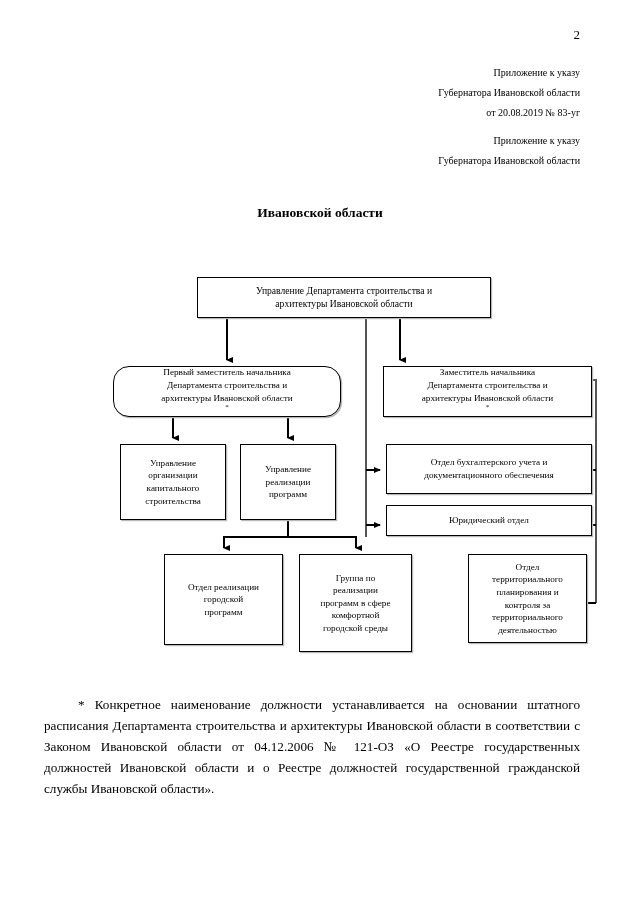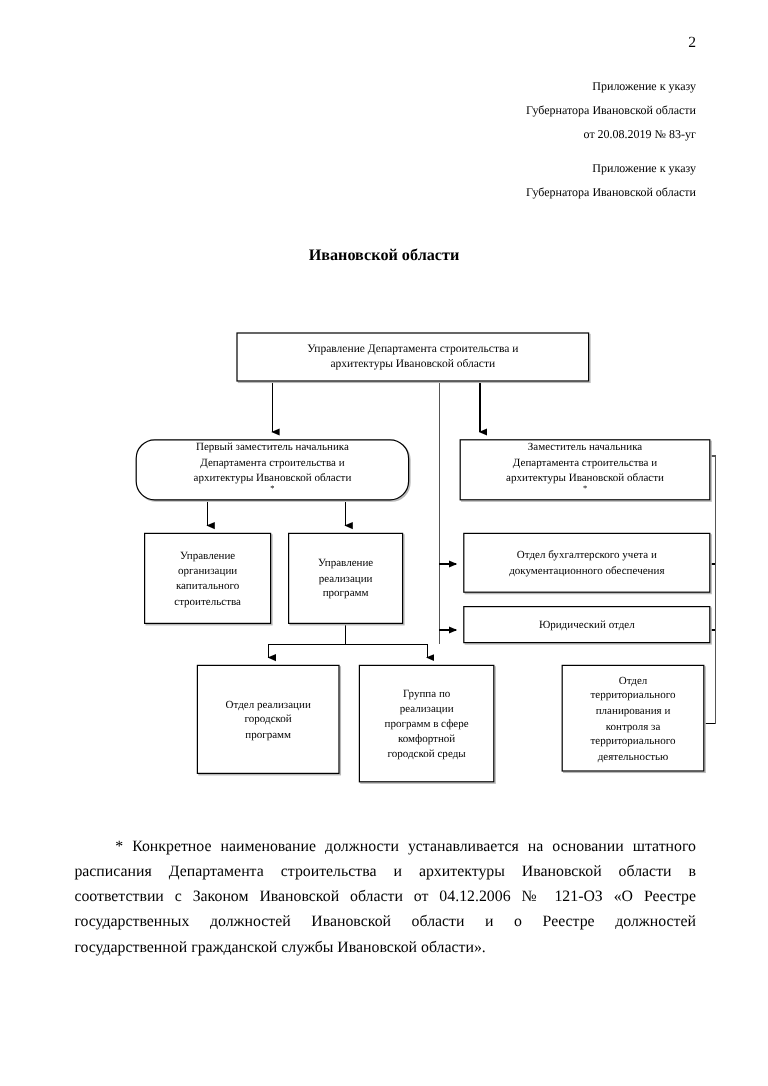--- a/index.html
+++ b/index.html
@@ -93,21 +93,21 @@
   .node-uprav2 { left: 240px; top: 444px; width: 96px; height: 76px; }
   .node-acct   { left: 386px; top: 444px; width: 206px; height: 50px; }
   .node-legal  { left: 386px; top: 505px; width: 206px; height: 31px; }
   .node-housing{ left: 164px; top: 554px; width: 119px; height: 91px; }
   .node-group  { left: 299px; top: 554px; width: 113px; height: 98px; }
   .node-terr   { left: 452px; top: 554px; width: 119px; height: 89px; margin-left: 16px; }
 
   
   .footnote {
     position: absolute;
-    left: 62px;
+    left: 44px;
     right: 60px;
     top: 694px;
     font-size: 13.2px;
     line-height: 21px;
     text-align: justify;
     text-indent: 34px;
   }
 </style>
 </head>
 <body>

